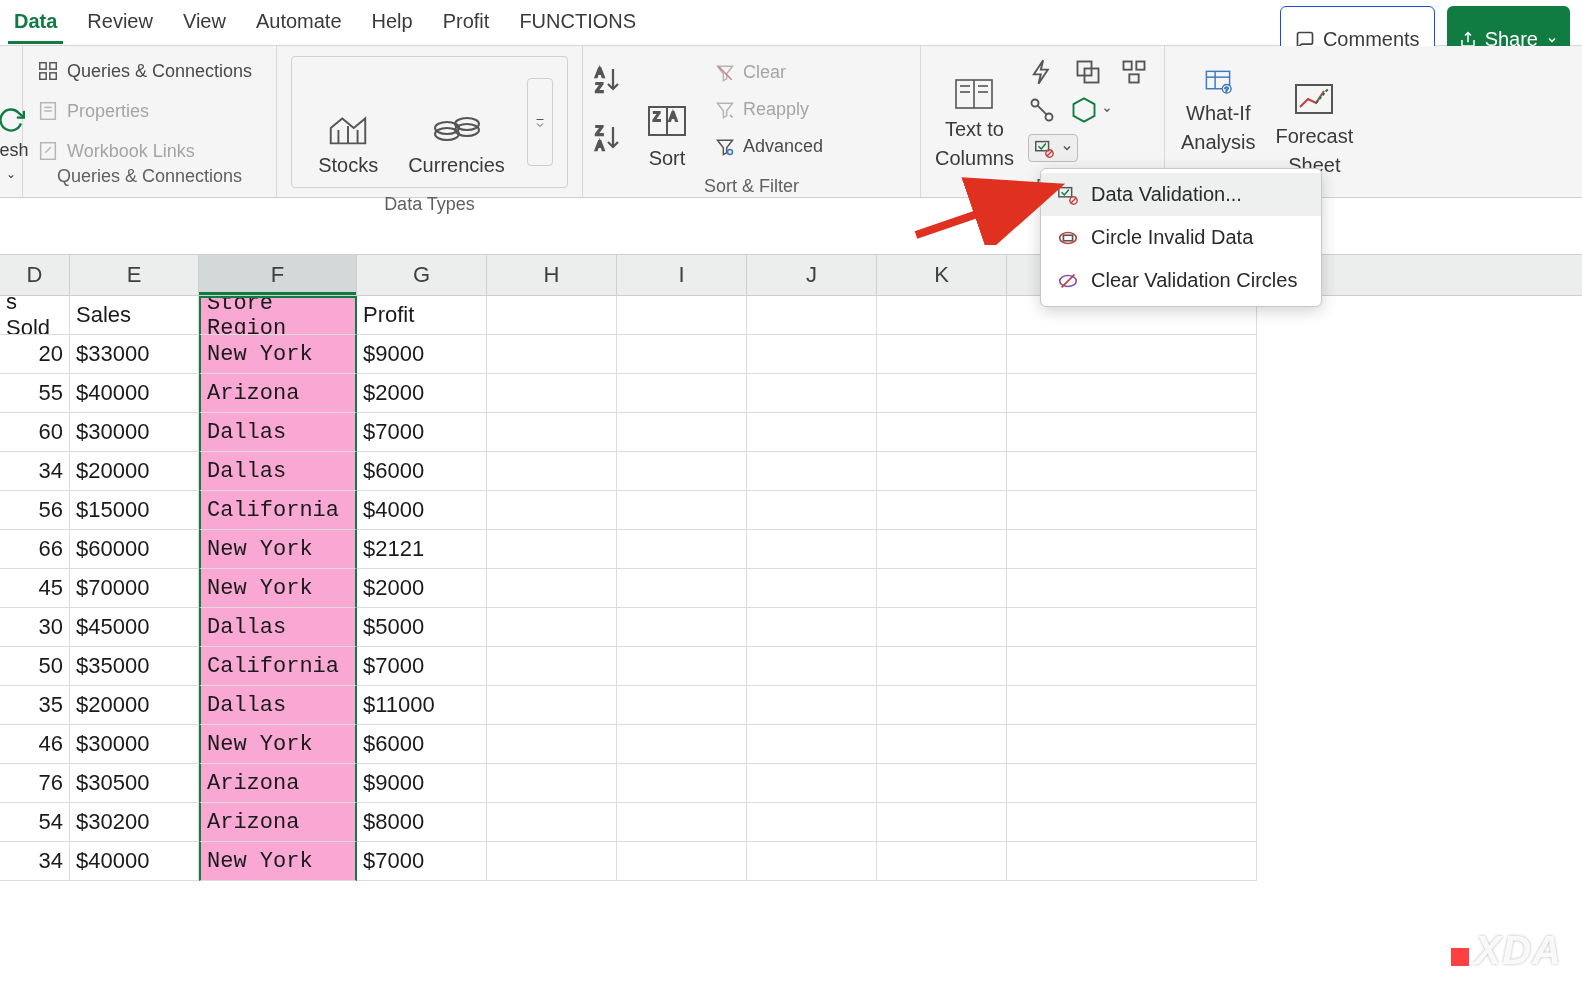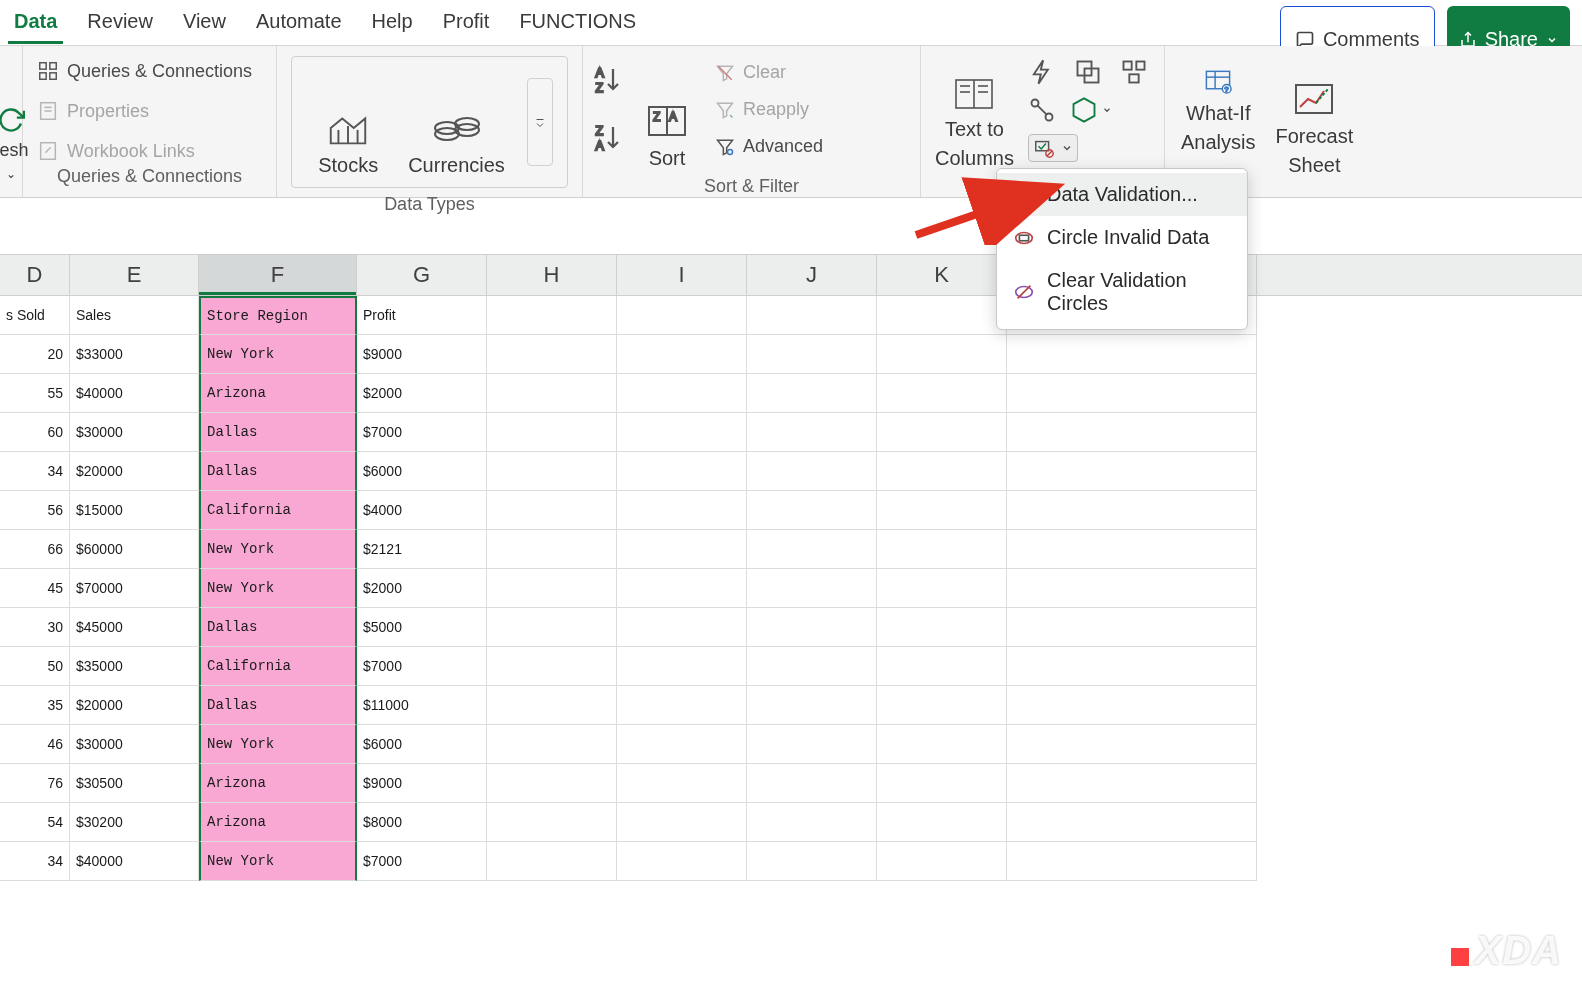--- a/index.html
+++ b/index.html
@@ -61,24 +61,24 @@
   }
 
   .dv-split {
     display: inline-flex; align-items: center;
     border: 1px solid #bdbdbd; border-radius: 4px;
     background: #eee; padding: 2px 4px; gap: 6px; cursor: pointer;
   }
 
   
   .dropdown {
-    position: absolute; top: 168px; left: 996px;
+    position: absolute; top: 168px; left: 1040px;
     background: #fff; border: 1px solid #c8c8c8; border-radius: 6px;
     box-shadow: 0 4px 16px rgba(0,0,0,0.18);
-    padding: 4px 0; z-index: 50; width: 252px;
+    padding: 4px 0; z-index: 50; width: 282px;
   }
   .dd-item {
     display: flex; align-items: center; gap: 12px;
     padding: 10px 16px; font-size: 20px; color: #2a2a2a; cursor: pointer;
   }
   .dd-item.highlight { background: #eef0f0; }
   .dd-icon { width: 22px; height: 22px; flex-shrink: 0; }
 
   
   .arrow-svg { position: absolute; top: 175px; left: 910px; z-index: 60; }
@@ -89,21 +89,21 @@
     display: flex; height: 42px; background: #eceeee;
     border-top: 1px solid #cfcfcf; border-bottom: 1px solid #cfcfcf;
     font-size: 22px; color: #404040;
   }
   .colhdr {
     border-right: 1px solid #cfcfcf;
     display: flex; align-items: center; justify-content: center; cursor: pointer;
   }
   .colhdr.selected { background: #d4d8d8; box-shadow: inset 0 -3px 0 #107c41; }
   .rows { }
-  .row { display: flex; height: 39px; font-size: 14px; color: #1a1a1a; }
+  .row { display: flex; height: 39px; font-size: 22px; color: #1a1a1a; }
   .cell {
     border-right: 1px solid #dcdcdc; border-bottom: 1px solid #dcdcdc;
     padding: 2px 6px; display: flex; align-items: center; overflow: hidden;
   }
   .cell.right { justify-content: flex-end; }
   .cell.sel { background: #f9a8d4; border-right: 2px solid #107c41; border-left: 2px solid #107c41; font-family: Liberation Mono, monospace; }
   .row:first-child .cell.sel { border-top: 2px solid #107c41; }
 
   
   .cD { width: 70px; } .cE { width: 129px; } .cF { width: 158px; }

